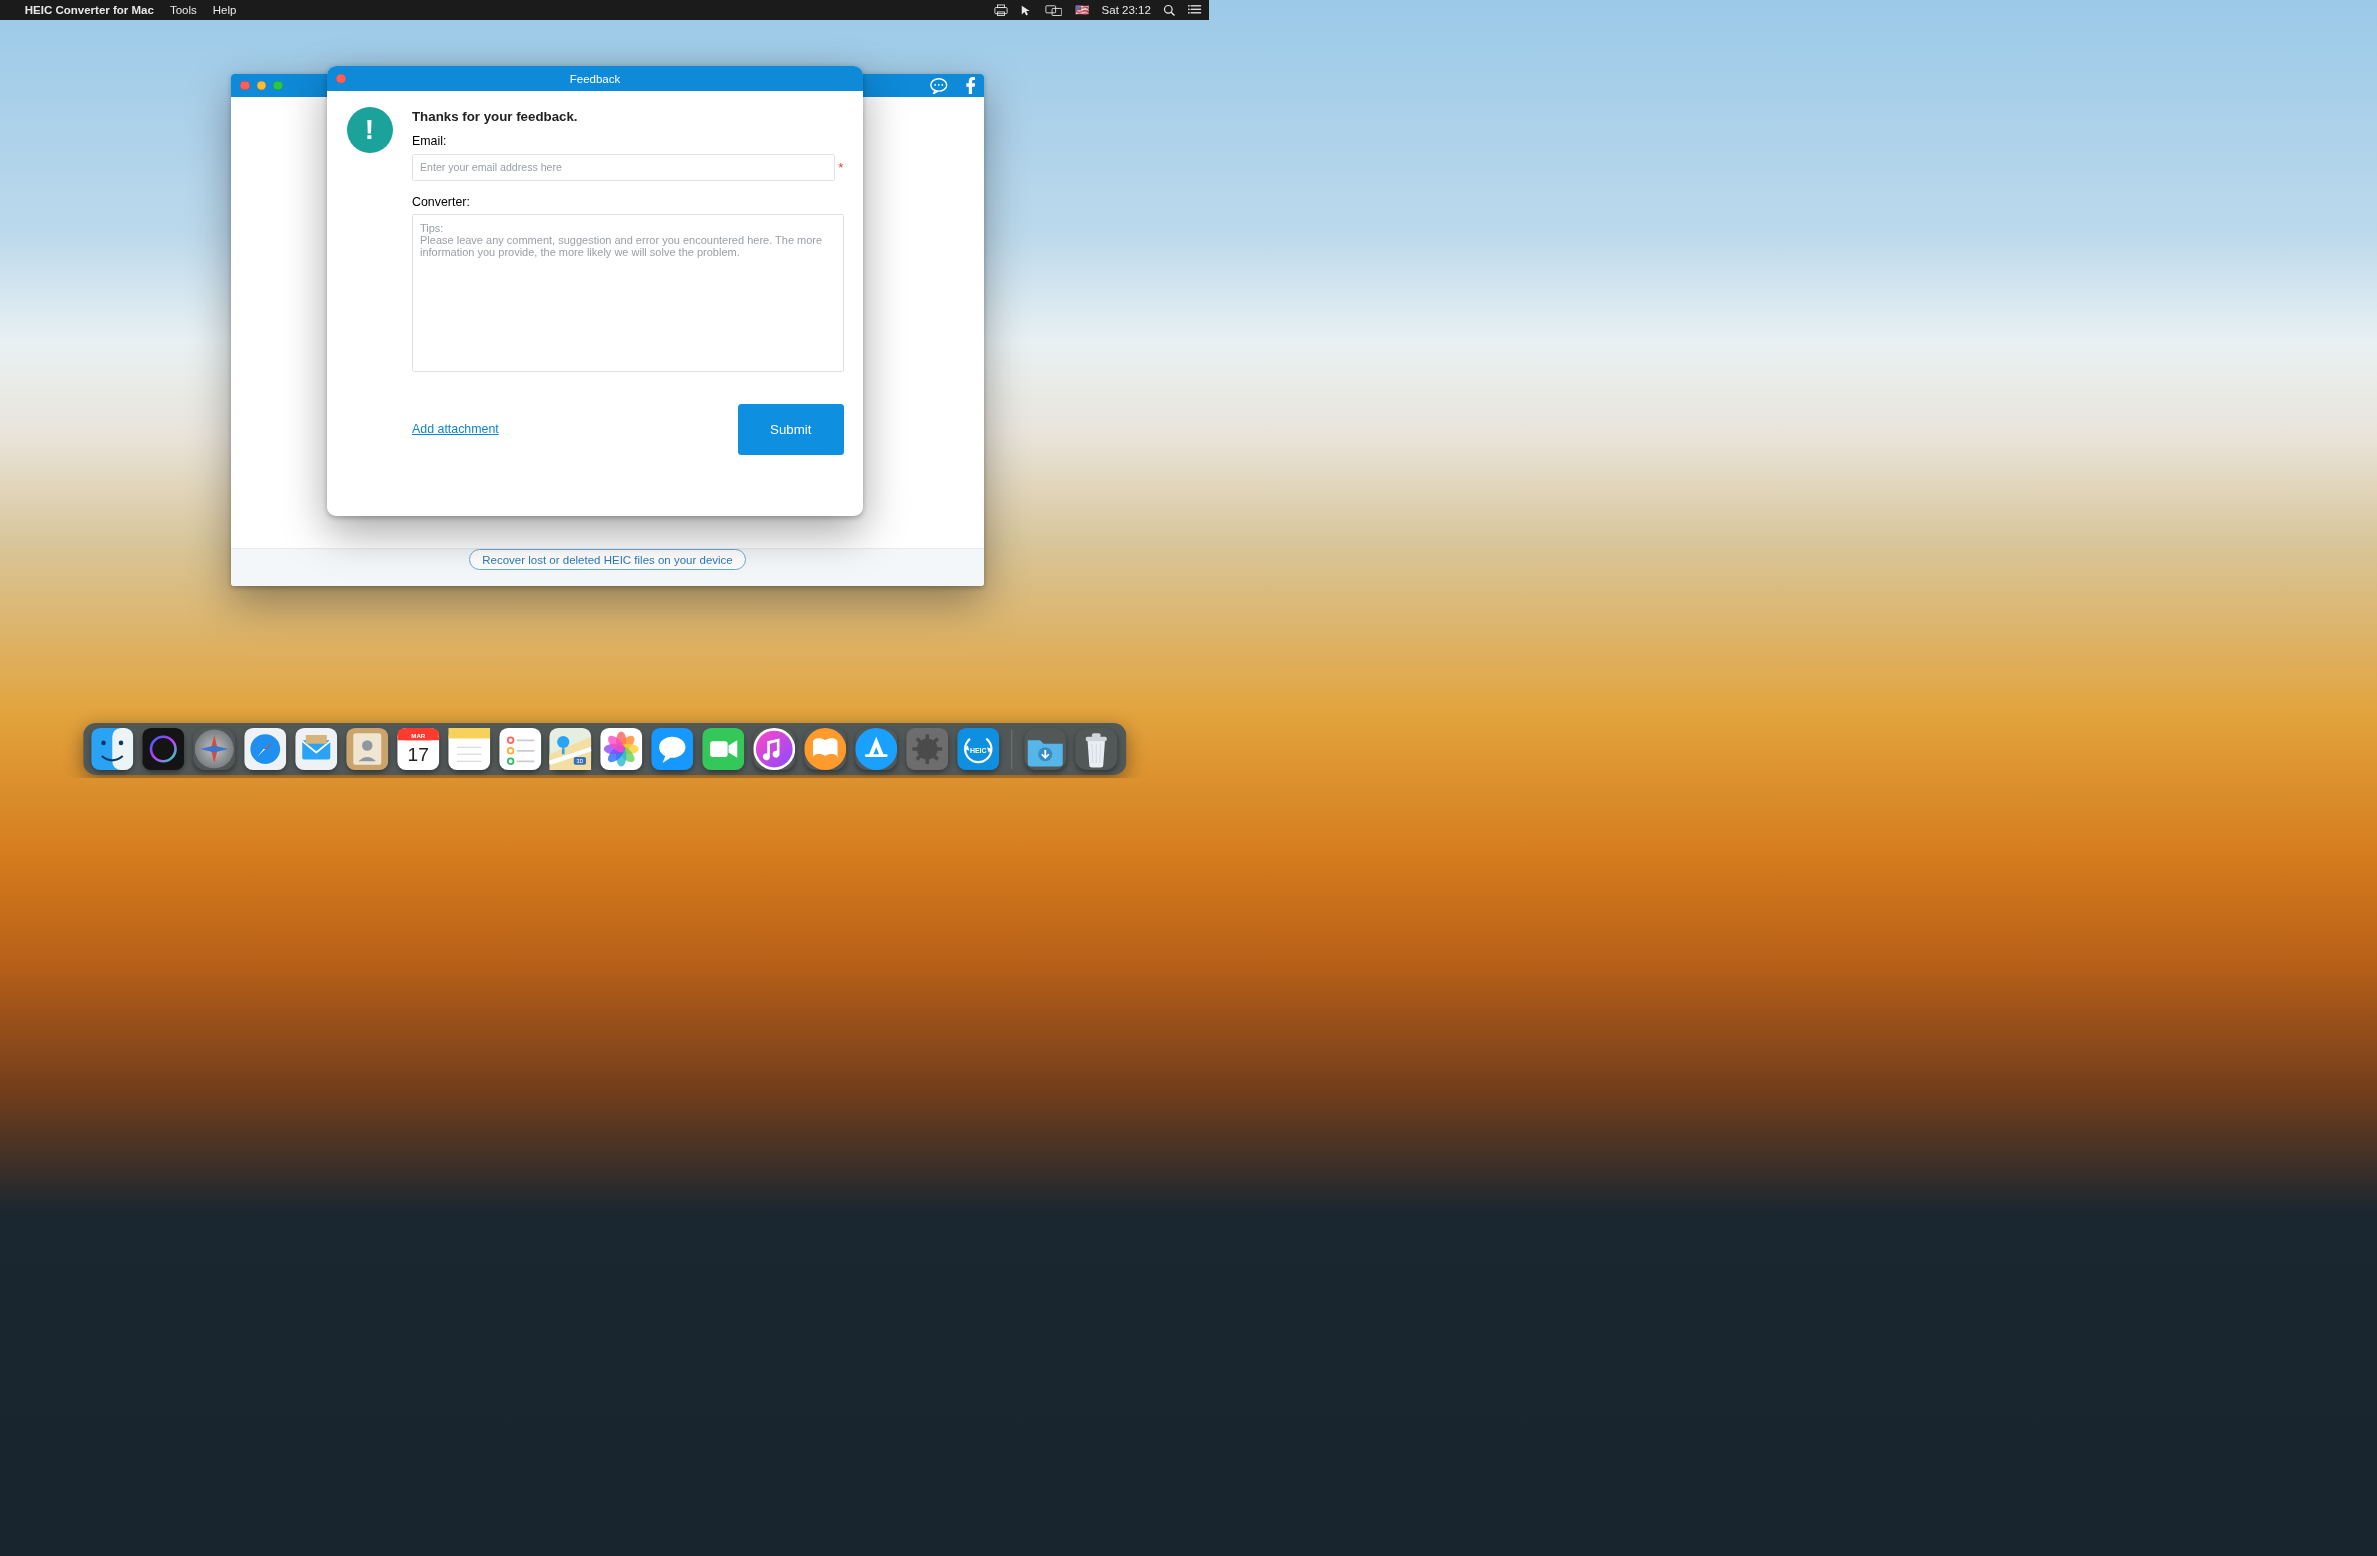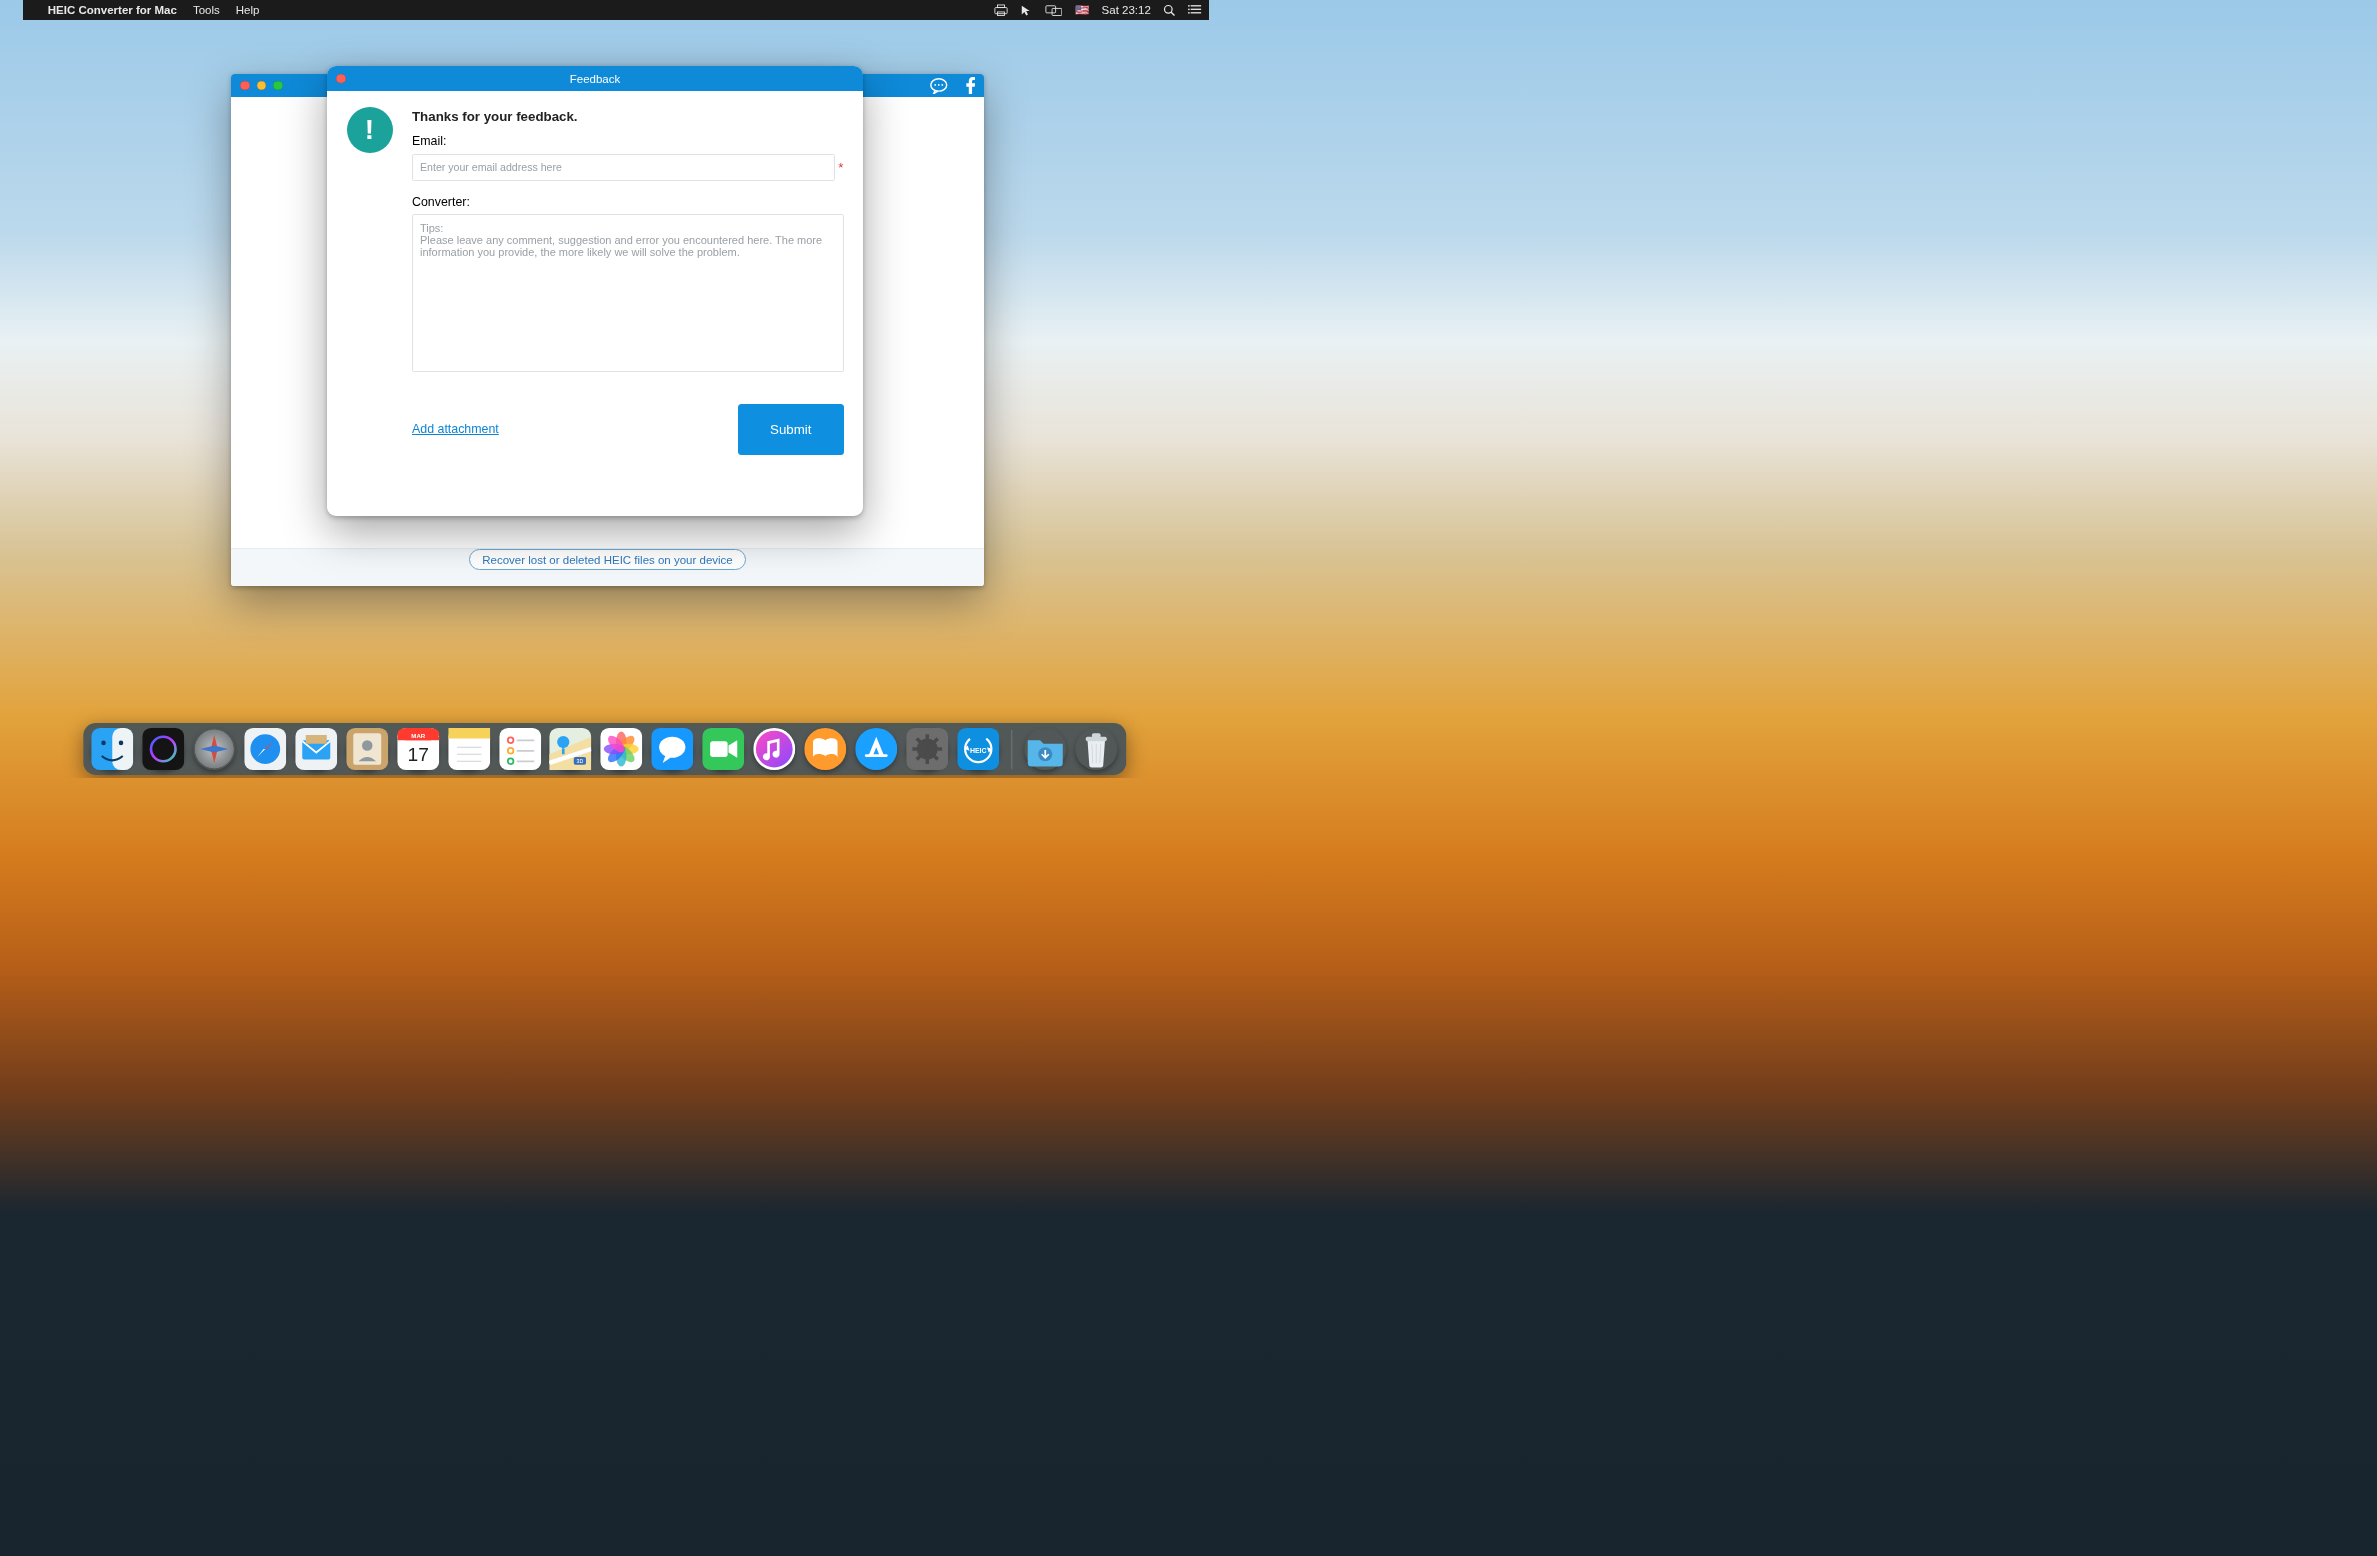--- a/index.html
+++ b/index.html
@@ -28,21 +28,21 @@
         #1a2630 78%, #18252e 100%);
     width:1209px; height:778px; overflow:hidden; position:relative;
     font-size:11.5px; color:#222;
   }
 
   
   .menubar{
     position:absolute; inset:0 0 auto 0; height:19.5px;
     background:var(--menubar); color:var(--menubar-text);
     display:flex; align-items:center; padding:0 7px; gap:16px;
-    font-size:11.5px; z-index:10;margin-left:23px;
+    font-size:11.5px; z-index:10;
   }
   .apple{font-size:13.3px; line-height:1; margin-right:1.8px;}
   .menubar .left{display:flex; align-items:center; gap:16px;}
   .menubar .left .app{font-weight:600;}
   .menubar .spacer{flex:1;}
   .menubar .right{display:flex; align-items:center; gap:12.4px;}
   .menubar .right svg{display:block;}
 
   
   .app-window{
@@ -119,21 +119,21 @@
   }
 
   
   .dock{
     position:absolute; left:50%; transform:translateX(-50%); bottom:2.7px;
     background:rgba(68,82,90,.92); border-radius:12.4px; padding:5.3px 8.9px;
     display:flex; align-items:center; gap:8.9px;
     box-shadow:0 5.3px 19.5px rgba(0,0,0,.4);
     z-index:5;
   }
-  .dock-item{width:42px;height:42px;border-radius:21px; display:flex;align-items:center;justify-content:center;
+  .dock-item{width:42px;height:42px;border-radius:12px; display:flex;align-items:center;justify-content:center;
     background:radial-gradient(circle at 30% 25%, rgba(255,255,255,.55), rgba(255,255,255,0) 55%);
     box-shadow:0 2.7px 5.3px rgba(0,0,0,.35);}
   .dock-item svg{display:block;}
   .dock-div{width:0.9px;height:39px;background:var(--dock-divider);margin:0 3.5px;}
 
   
   *{-webkit-font-smoothing:antialiased;}
 </style>
 </head>
 <body>

